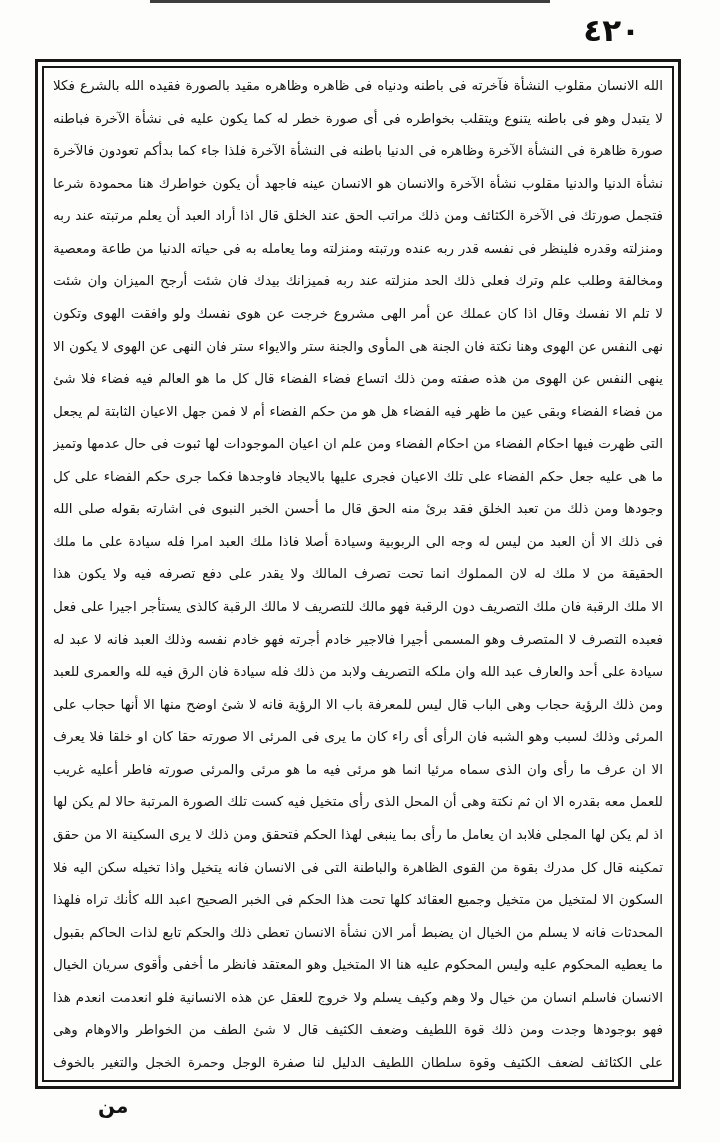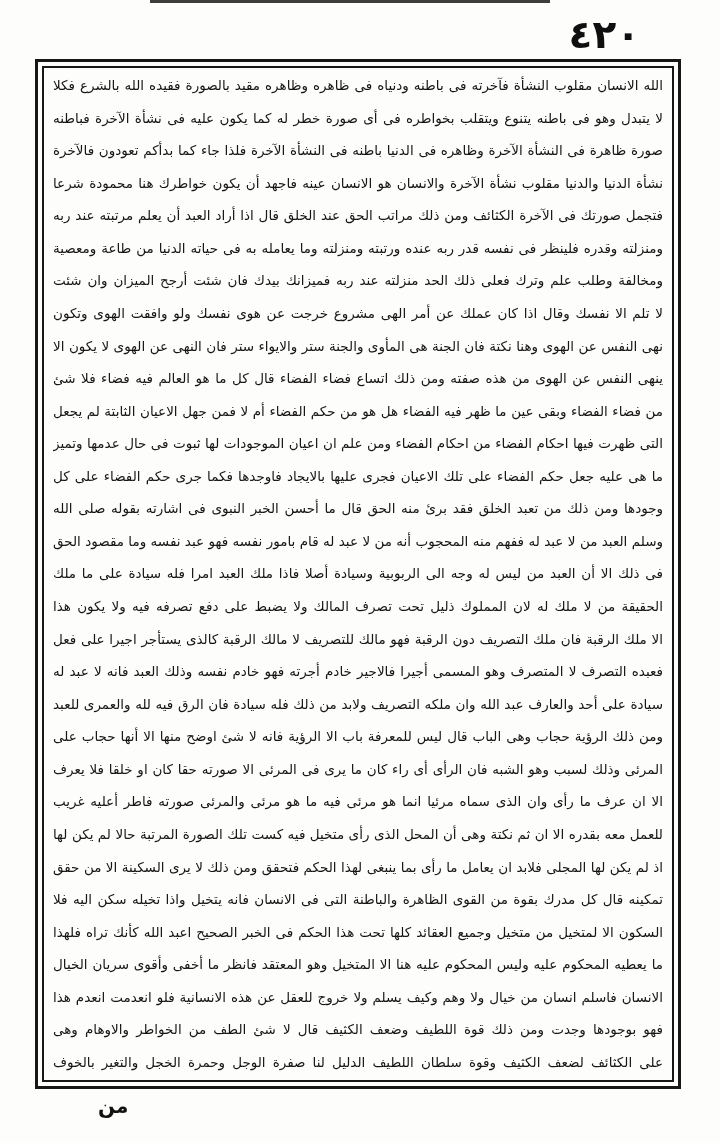--- a/index.html
+++ b/index.html
@@ -15,21 +15,21 @@
   .scan-artifact-top {
     position: absolute;
     top: 0; left: 150px;
     width: 400px; height: 3px;
     background: #1c1c1c;
     opacity: .85;
   }
   .page-number {
     position: absolute;
     top: 12px; right: 80px;
-    font-size: 39px;
+    font-size: 31px;
     font-weight: bold;
     color: #0f0f0f;
     direction: rtl;
     letter-spacing: 1px;
   }
   .frame {
     position: absolute;
     left: 35px; top: 59px;
     width: 646px; height: 1030px;
     border: 3px solid #181715;
@@ -86,33 +86,33 @@
       <div class="text-line">فتجمل صورتك فى الآخرة الكثائف ومن ذلك مراتب الحق عند الخلق قال اذا أراد العبد أن يعلم مرتبته عند ربه</div>
       <div class="text-line">ومنزلته وقدره فلينظر فى نفسه قدر ربه عنده ورتبته ومنزلته وما يعامله به فى حياته الدنيا من طاعة ومعصية وموافقة</div>
       <div class="text-line">ومخالفة وطلب علم وترك فعلى ذلك الحد منزلته عند ربه فميزانك بيدك فان شئت أرجح الميزان وان شئت أخسره</div>
       <div class="text-line">لا تلم الا نفسك وقال اذا كان عملك عن أمر الهى مشروع خرجت عن هوى نفسك ولو وافقت الهوى وتكون ممن</div>
       <div class="text-line">نهى النفس عن الهوى وهنا نكتة فان الجنة هى المأوى والجنة ستر والايواء ستر فان النهى عن الهوى لا يكون الا من</div>
       <div class="text-line">ينهى النفس عن الهوى من هذه صفته ومن ذلك اتساع فضاء الفضاء قال كل ما هو العالم فيه فضاء فلا شئ أوسع</div>
       <div class="text-line">من فضاء الفضاء وبقى عين ما ظهر فيه الفضاء هل هو من حكم الفضاء أم لا فمن جهل الاعيان الثابتة لم يجعل العين</div>
       <div class="text-line">التى ظهرت فيها احكام الفضاء من احكام الفضاء ومن علم ان اعيان الموجودات لها ثبوت فى حال عدمها وتميز بجميع</div>
       <div class="text-line">ما هى عليه جعل حكم الفضاء على تلك الاعيان فجرى عليها بالايجاد فاوجدها فكما جرى حكم الفضاء على كل</div>
       <div class="text-line">وجودها ومن ذلك من تعبد الخلق فقد برئ منه الحق قال ما أحسن الخبر النبوى فى اشارته بقوله صلى الله عليه</div>
-      <div class="text-line">وسلم العبد من لا عبد له ففهم منه المحجوب أنه من لا عبد له قام بامور نفسه فهو عبد نفسه وما مقصود الحق</div>
       <div class="text-line">فى ذلك الا أن العبد من ليس له وجه الى الربوبية وسيادة أصلا فاذا ملك العبد امرا فله سيادة على ما ملك فالعبد على</div>
-      <div class="text-line">الحقيقة من لا ملك له لان المملوك ذليل تحت تصرف المالك ولا يضبط على دفع تصرفه فيه ولا يكون هذا</div>
+      <div class="text-line">الحقيقة من لا ملك له لان المملوك انما تحت تصرف المالك ولا يقدر على دفع تصرفه فيه ولا يكون هذا</div>
       <div class="text-line">الا ملك الرقبة فان ملك التصريف دون الرقبة فهو مالك للتصريف لا مالك الرقبة كالذى يستأجر اجيرا على فعل يفعله</div>
       <div class="text-line">فعبده التصرف لا المتصرف وهو المسمى أجيرا فالاجير خادم أجرته فهو خادم نفسه وذلك العبد فانه لا عبد له فاله</div>
       <div class="text-line">سيادة على أحد والعارف عبد الله وان ملكه التصريف ولابد من ذلك فله سيادة فان الرق فيه لله والعمرى للعبد</div>
       <div class="text-line">ومن ذلك الرؤية حجاب وهى الباب قال ليس للمعرفة باب الا الرؤية فانه لا شئ اوضح منها الا أنها حجاب على قدر</div>
       <div class="text-line">المرئى وذلك لسبب وهو الشبه فان الرأى أى راء كان ما يرى فى المرئى الا صورته حقا كان او خلقا فلا يعرف قدر المرئى</div>
       <div class="text-line">الا ان عرف ما رأى وان الذى سماه مرئيا انما هو مرئى فيه ما هو مرئى والمرئى صورته فاطر أعليه غريب يستعد</div>
       <div class="text-line">للعمل معه بقدره الا ان ثم نكتة وهى أن المحل الذى رأى متخيل فيه كست تلك الصورة المرتبة حالا لم يكن لها</div>
       <div class="text-line">اذ لم يكن لها المجلى فلابد ان يعامل ما رأى بما ينبغى لهذا الحكم فتحقق ومن ذلك لا يرى السكينة الا من حقق</div>
       <div class="text-line">تمكينه قال كل مدرك بقوة من القوى الظاهرة والباطنة التى فى الانسان فانه يتخيل واذا تخيله سكن اليه فلا يقع</div>
       <div class="text-line">السكون الا لمتخيل من متخيل وجميع العقائد كلها تحت هذا الحكم فى الخبر الصحيح اعبد الله كأنك تراه فلهذا</div>
+      <div class="text-line">المحدثات فانه لا يسلم من الخيال ان يضبط أمر الان نشأة الانسان تعطى ذلك والحكم تابع لذات الحاكم بقبول</div>
       <div class="text-line">ما يعطيه المحكوم عليه وليس المحكوم عليه هنا الا المتخيل وهو المعتقد فانظر ما أخفى وأقوى سريان الخيال فى</div>
       <div class="text-line">الانسان فاسلم انسان من خيال ولا وهم وكيف يسلم ولا خروج للعقل عن هذه الانسانية فلو انعدمت انعدم هذا الحكم</div>
       <div class="text-line">فهو بوجودها وجدت ومن ذلك قوة اللطيف وضعف الكثيف قال لا شئ الطف من الخواطر والاوهام وهى الحاكمة</div>
       <div class="text-line">على الكثائف لضعف الكثيف وقوة سلطان اللطيف الدليل لنا صفرة الوجل وحمرة الخجل والتغير بالخوف والمخوف</div>
     </div>
   </div>
 
   <div class="catchword">من</div>
 
 </div>

